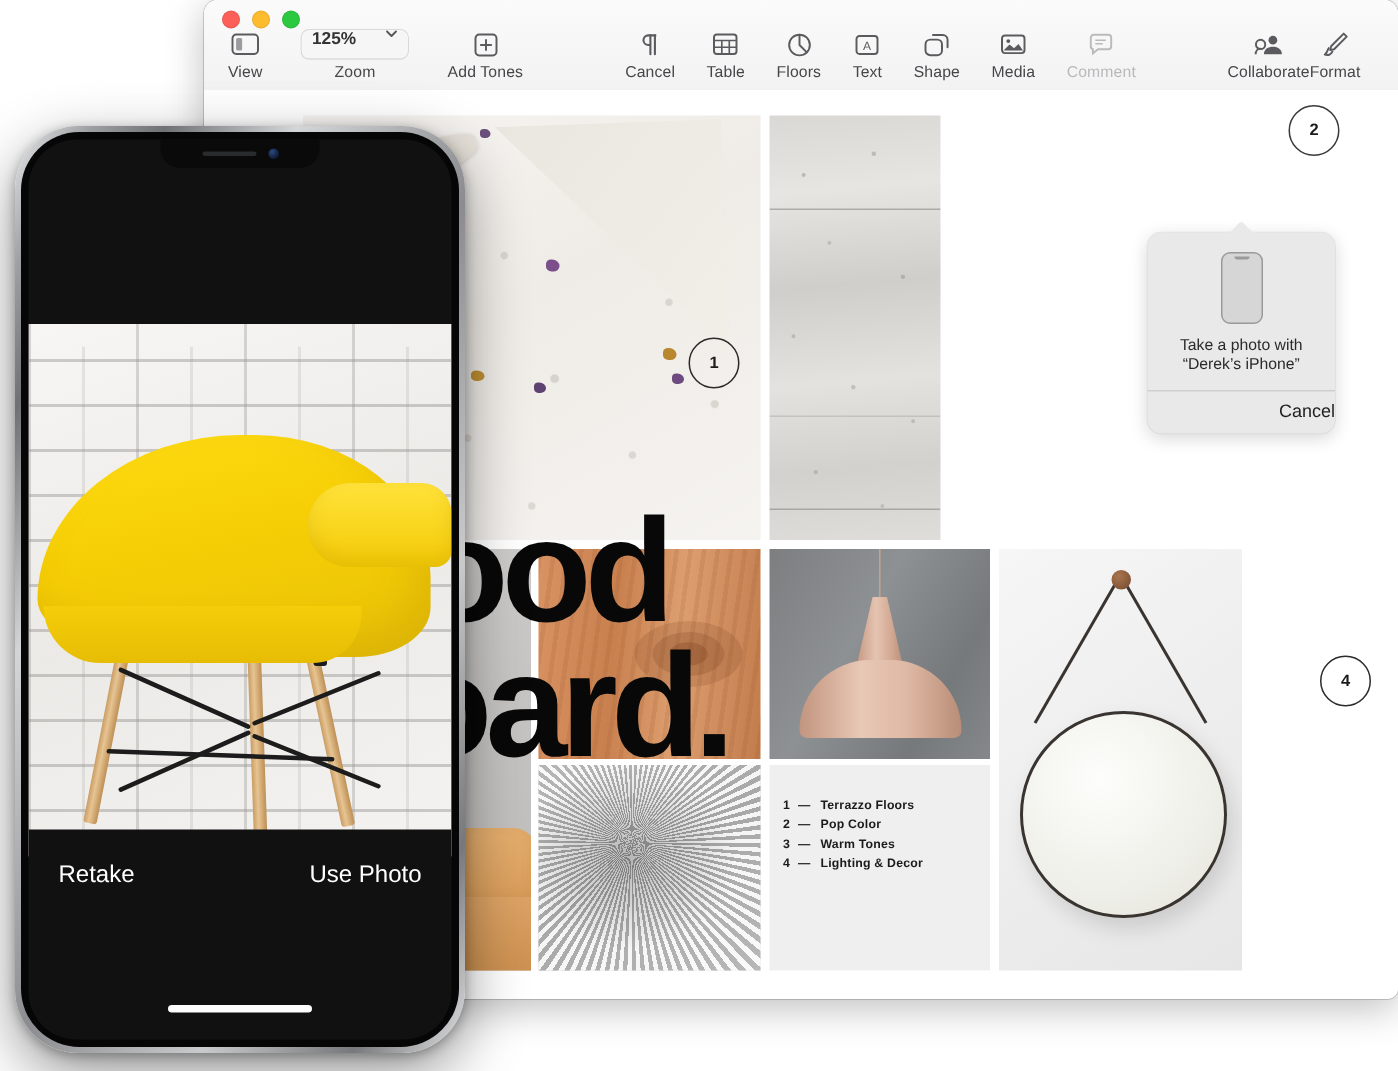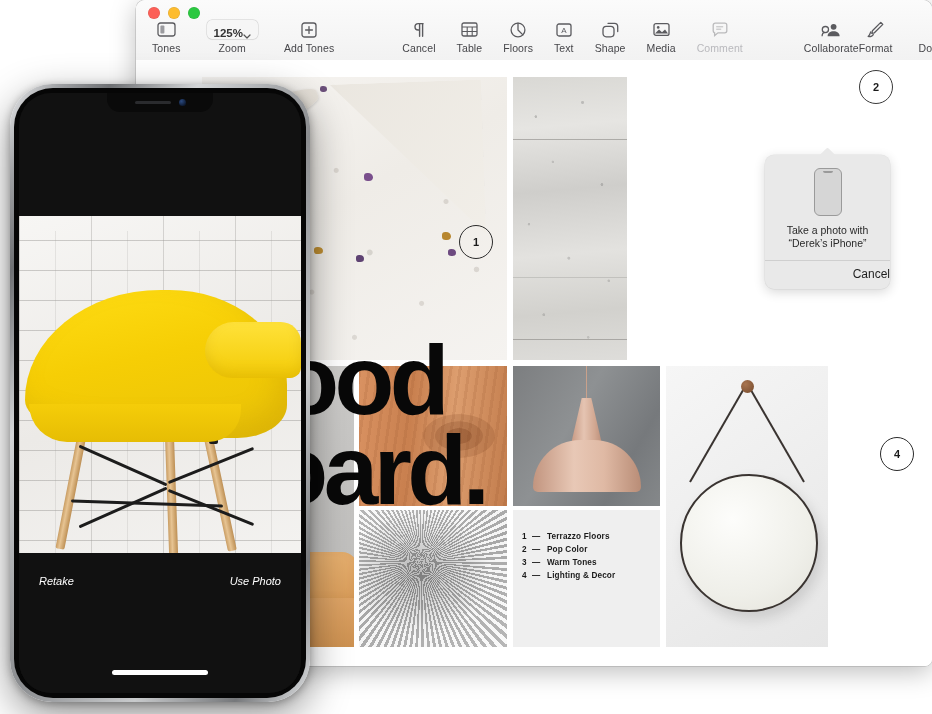--- a/index.html
+++ b/index.html
@@ -55,21 +55,21 @@
   }
   .tb-label{font-size:10.5px;color:#46464a;letter-spacing:.1px;white-space:nowrap;}
   .tb-item.disabled .tb-label{color:#b9b9bd;}
   .tb-item.disabled svg{opacity:.38;}
   .tb-ico{height:19px;display:flex;align-items:center;justify-content:center;}
   svg{display:block;}
 
   .grp{display:flex;align-items:flex-start;}
 
   #zoom-ctl{
-    display:flex;align-items:flex-end;gap:0;
+    display:flex;align-items:flex-start;gap:20px;
     height:19px;padding:0 7px;border-radius:5px;
     background:#f6f6f6;box-shadow:0 0 0 .5px #cfcfcf, 0 .5px 1px rgba(0,0,0,.06);
     font-size:11.5px;font-weight:bold;color:#333;
   }
 
   
   #canvas{
     position:absolute;left:0;right:0;top:60px;bottom:0;
     background:#ffffff;overflow:hidden;
   }
@@ -347,21 +347,21 @@
   .leg-cap{position:absolute;width:9px;height:16px;background:#1b1b1b;border-radius:2px;}
 
   
   #ip-controls{
     position:absolute;left:0;right:0;bottom:0;height:140px;background:#111111;
   }
   #ip-btnrow{
     position:absolute;left:0;right:0;top:22px;
     display:flex;justify-content:space-between;padding:0 20px;
   }
-  .ip-btn{font-size:11px;color:#ffffff;cursor:default;font-style:italic;}
+  .ip-btn{font-size:16px;color:#ffffff;cursor:default;}
   #ip-homebar{
     position:absolute;left:50%;bottom:18px;width:96px;height:4.6px;margin-left:-48px;
     border-radius:3px;background:#ffffff;
   }
 </style>
 </head>
 <body>
 
 <div id="mac-window">
 
@@ -376,21 +376,21 @@
     <div id="toolbar">
 
       <div class="grp" style="margin-left:16px;gap:26px;">
         <div class="tb-item">
           <div class="tb-ico">
             <svg width="19" height="15" viewBox="0 0 19 15">
                 <rect x="1" y="1" width="17" height="13" rx="2.5" fill="none" stroke="#5b5b5f" stroke-width="1.3"></rect>
                 <rect x="3.4" y="3.4" width="4" height="8.2" rx="1" fill="#9b9b9f"></rect>
               </svg>
           </div>
-          <div class="tb-label">Tones</div>
+          <div class="tb-label">View</div>
         </div>
 
         <div class="tb-item">
           <div id="zoom-ctl">
             <span>125%</span>
             <span>
               <svg width="8" height="5" viewBox="0 0 8 5">
                   <path d="M1 1l3 3 3-3" fill="none" stroke="#555" stroke-width="1.2" stroke-linecap="round" stroke-linejoin="round"></path>
                 </svg>
             </span>

